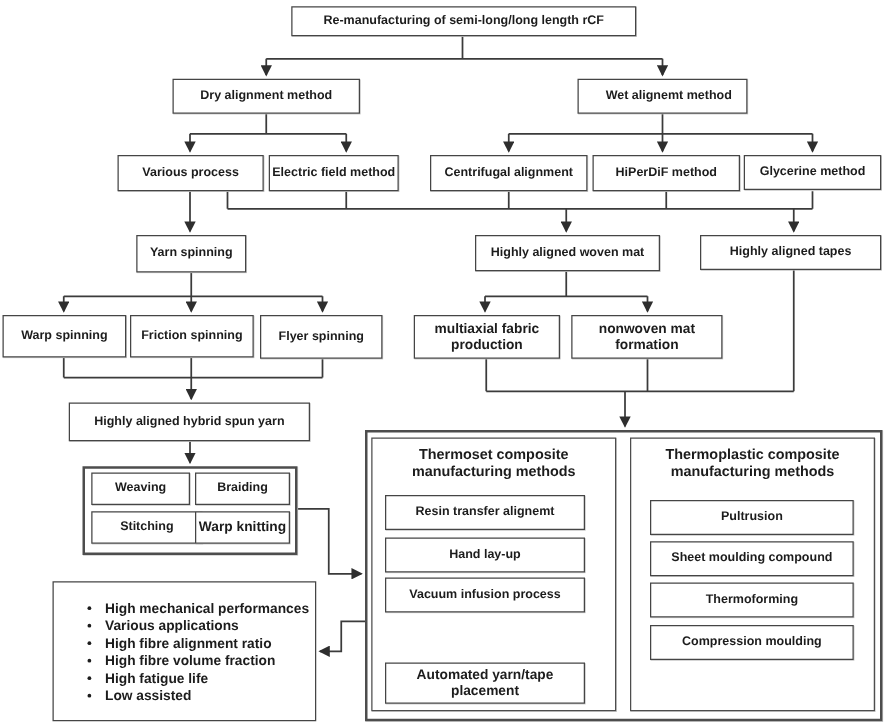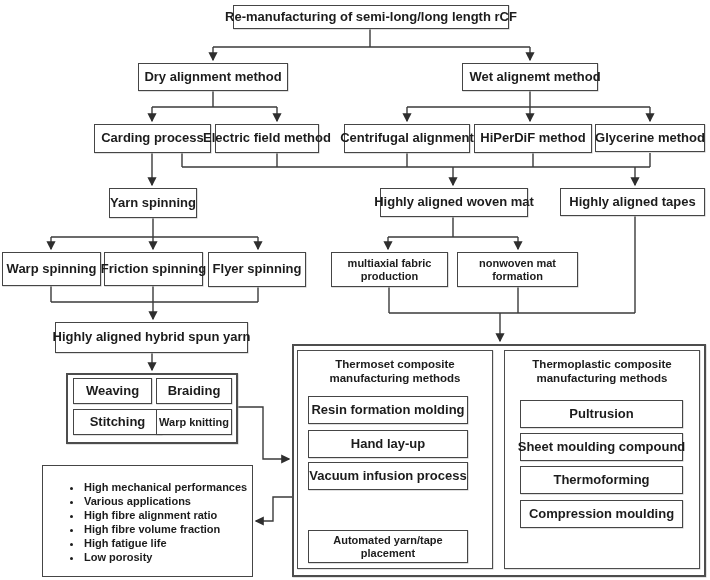--- a/index.html
+++ b/index.html
@@ -7,21 +7,21 @@
     width:710px;height:580px;position:relative;overflow:hidden;
     font-family:"Liberation Sans","DejaVu Sans",sans-serif;
     color:#1c1c1c;
   }
   .stage{position:absolute;inset:0;width:710px;height:580px;background:#fff;}
   svg.wires{position:absolute;left:0;top:0;pointer-events:none;}
   .node{
     position:absolute;
     display:flex;align-items:center;justify-content:center;
     border:1.5px solid #454545;background:#fff;
-    font-weight:bold;font-size:13px;line-height:1.15;
+    font-weight:bold;font-size:10px;line-height:1.15;
     text-align:center;white-space:nowrap;
     box-shadow:0.5px 0.5px 0 #bdbdbd;
     box-sizing:border-box;z-index:2;
   }
   .node.wrap{white-space:normal;font-size:11px;padding:0 4px;}
   .frame{
     position:absolute;border:2px solid #4d4d4d;background:#fff;
     box-sizing:border-box;z-index:1;box-shadow:0.5px 0.5px 0 #c4c4c4;
   }
   .panel-title{
@@ -83,21 +83,21 @@
       <path d="M238,407 H263 V459 H289" marker-end="url(#arr)"></path>
       <path d="M292,497 H273 V521 H256" marker-end="url(#arr)"></path>
     </g>
   </svg>
 
   <div class="node" style="left:233px;top:5px;width:276px;height:24px;">Re-manufacturing of semi-long/long length rCF</div>
 
   <div class="node" style="left:138px;top:63px;width:150px;height:28px;">Dry alignment method</div>
   <div class="node" style="left:462px;top:63px;width:136px;height:28px;padding-left:10px;">Wet alignemt method</div>
 
-  <div class="node" style="left:94px;top:124px;width:117px;height:29px;">Carding process</div>
+  <div class="node" style="left:94px;top:124px;width:117px;height:29px;">Various process</div>
   <div class="node" style="left:215px;top:124px;width:104px;height:29px;">Electric field method</div>
   <div class="node" style="left:344px;top:124px;width:126px;height:29px;">Centrifugal alignment</div>
   <div class="node" style="left:474px;top:124px;width:118px;height:29px;">HiPerDiF method</div>
   <div class="node" style="left:595px;top:124px;width:110px;height:28px;">Glycerine method</div>
 
   <div class="node" style="left:109px;top:188px;width:88px;height:30px;">Yarn spinning</div>
   <div class="node" style="left:380px;top:188px;width:148px;height:29px;">Highly aligned woven mat</div>
   <div class="node" style="left:2px;top:252px;width:99px;height:34px;">Warp spinning</div>
 
   <div class="node" style="left:560px;top:188px;width:145px;height:28px;">Highly aligned tapes</div>
@@ -115,31 +115,31 @@
   <div class="node" style="left:73px;top:409px;width:89px;height:26px;">Stitching</div>
   <div class="node" style="left:156px;top:409px;width:76px;height:26px;font-size:11px;">Warp knitting</div>
 
   <div class="props">
     <ul>
       <li>High mechanical performances</li>
       <li>Various applications</li>
       <li>High fibre alignment ratio</li>
       <li>High fibre volume fraction</li>
       <li>High fatigue life</li>
-      <li>Low porosity</li>
+      <li>Low assisted</li>
     </ul>
   </div>
 
   <div class="frame" style="left:292px;top:344px;width:414px;height:233px;"></div>
 
   <div class="frame" style="left:297px;top:350px;width:196px;height:219px;border-width:1.5px;"></div>
   <div class="panel-title" style="left:297px;top:357px;width:196px;">
     <span>Thermoset composite manufacturing methods</span>
   </div>
-  <div class="node" style="left:308px;top:396px;width:160px;height:28px;">Resin formation molding</div>
+  <div class="node" style="left:308px;top:396px;width:160px;height:28px;">Resin transfer alignemt</div>
   <div class="node" style="left:308px;top:430px;width:160px;height:28px;">Hand lay-up</div>
   <div class="node" style="left:308px;top:462px;width:160px;height:28px;">Vacuum infusion process</div>
   <div class="node wrap" style="left:308px;top:530px;width:160px;height:33px;">Automated yarn/tape placement</div>
 
   <div class="frame" style="left:504px;top:350px;width:196px;height:219px;border-width:1.5px;"></div>
   <div class="panel-title" style="left:504px;top:357px;width:196px;">
     <span>Thermoplastic composite manufacturing methods</span>
   </div>
   <div class="node" style="left:520px;top:400px;width:163px;height:28px;">Pultrusion</div>
   <div class="node" style="left:520px;top:433px;width:163px;height:28px;">Sheet moulding compound</div>

